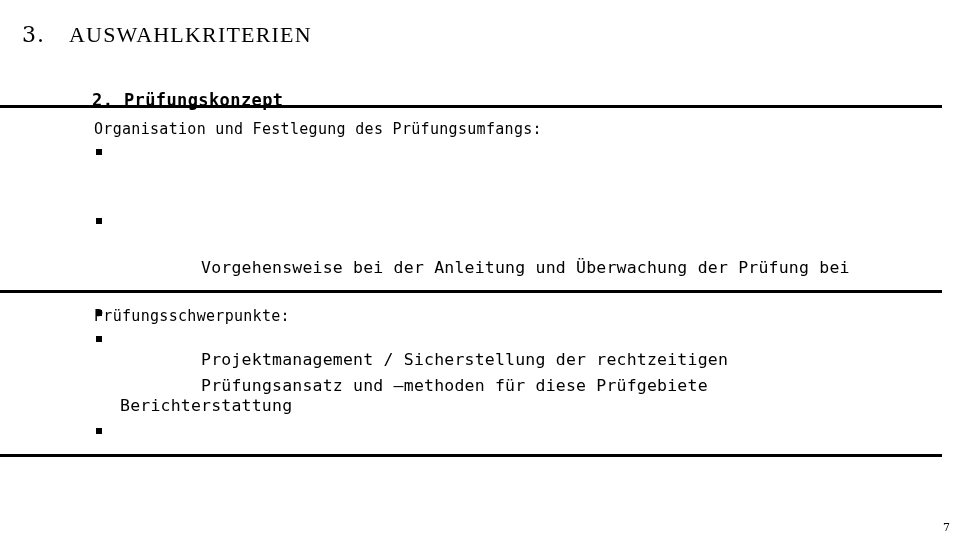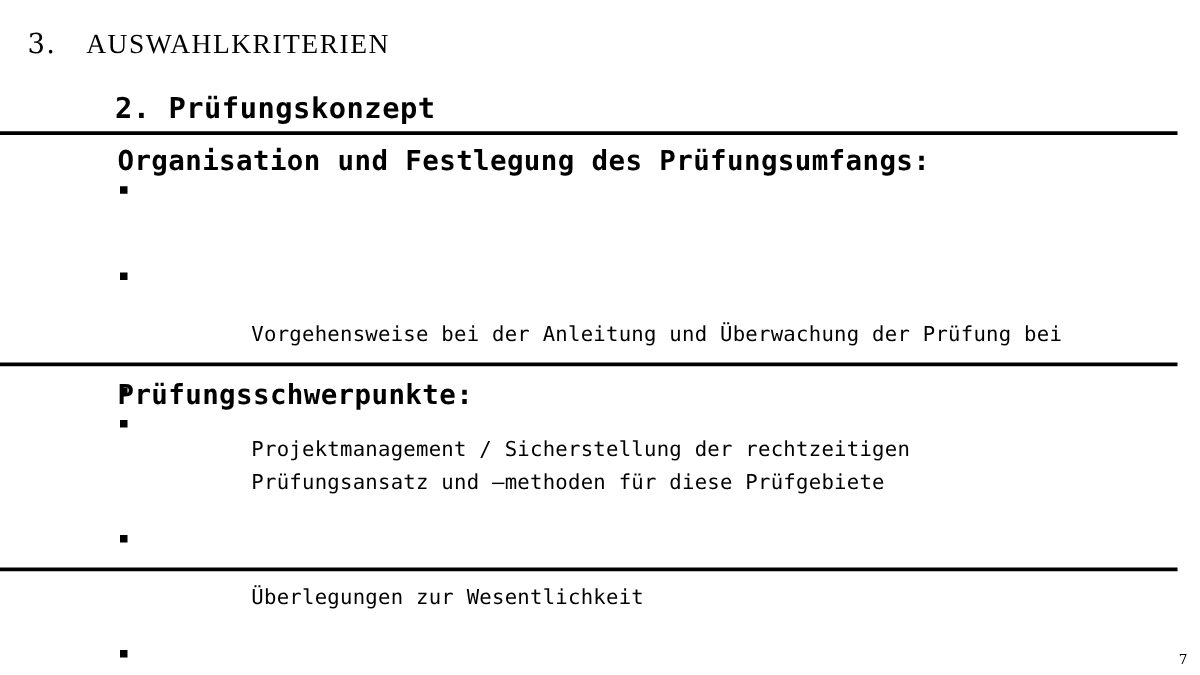--- a/index.html
+++ b/index.html
@@ -40,22 +40,22 @@
     font-family: Liberation Serif, serif;
     font-size: 22px;
     letter-spacing: 1.2px;
     margin-left: 24px;
   }
 
   
   .subtitle {
     position: absolute;
     left: 92px;
-    top: 74px;
-    font-size: 23px;
+    top: 90px;
+    font-size: 17px;
     font-weight: bold;
     letter-spacing: 0.4px;
     white-space: pre;
   }
 
   
   .rule {
     position: absolute;
     left: 0;
     width: 942px;
@@ -69,22 +69,22 @@
   
   .block {
     position: absolute;
     left: 94px;
     right: 0;
   }
   .block-1 { top: 118px; }
   .block-2 { top: 305px; }
 
   .block-head {
-    font-size: 22px;
-    font-weight: bold;
+    font-size: 15px;
+    font-weight: normal;
     letter-spacing: 0.3px;
     line-height: 23px;
     white-space: pre;
   }
 
   ul.bullets {
     list-style: none;
     margin: 0;
     padding: 0;
   }
@@ -141,38 +141,35 @@
       <li>
         <span class="marker"></span>
       </li>
       <li>
         <span class="marker"></span>
         <span>Vorgehensweise bei der Anleitung und Überwachung der Prüfung bei</span>
       </li>
       <li>
         <span class="marker"></span>
         <span>Projektmanagement / Sicherstellung der rechtzeitigen</span>
+        <span class="sub-line">Berichterstattung</span>
         
       </li>
     </ul>
   </div>
 
   <div class="block block-2">
     <div class="block-head">Prüfungsschwerpunkte:</div>
     <ul class="bullets">
       <li>
         <span class="marker"></span>
         <span>Prüfungsansatz und –methoden für diese Prüfgebiete</span>
       </li>
       <li>
         <span class="marker"></span>
-        <span>Überlegungen zur Wesentlichkeit</span>
-      </li>
-      <li>
-        <span class="marker"></span>
         
       </li>
 
     </ul>
   </div>
 
   <div class="page-num">7</div>
 
 </div>
 

